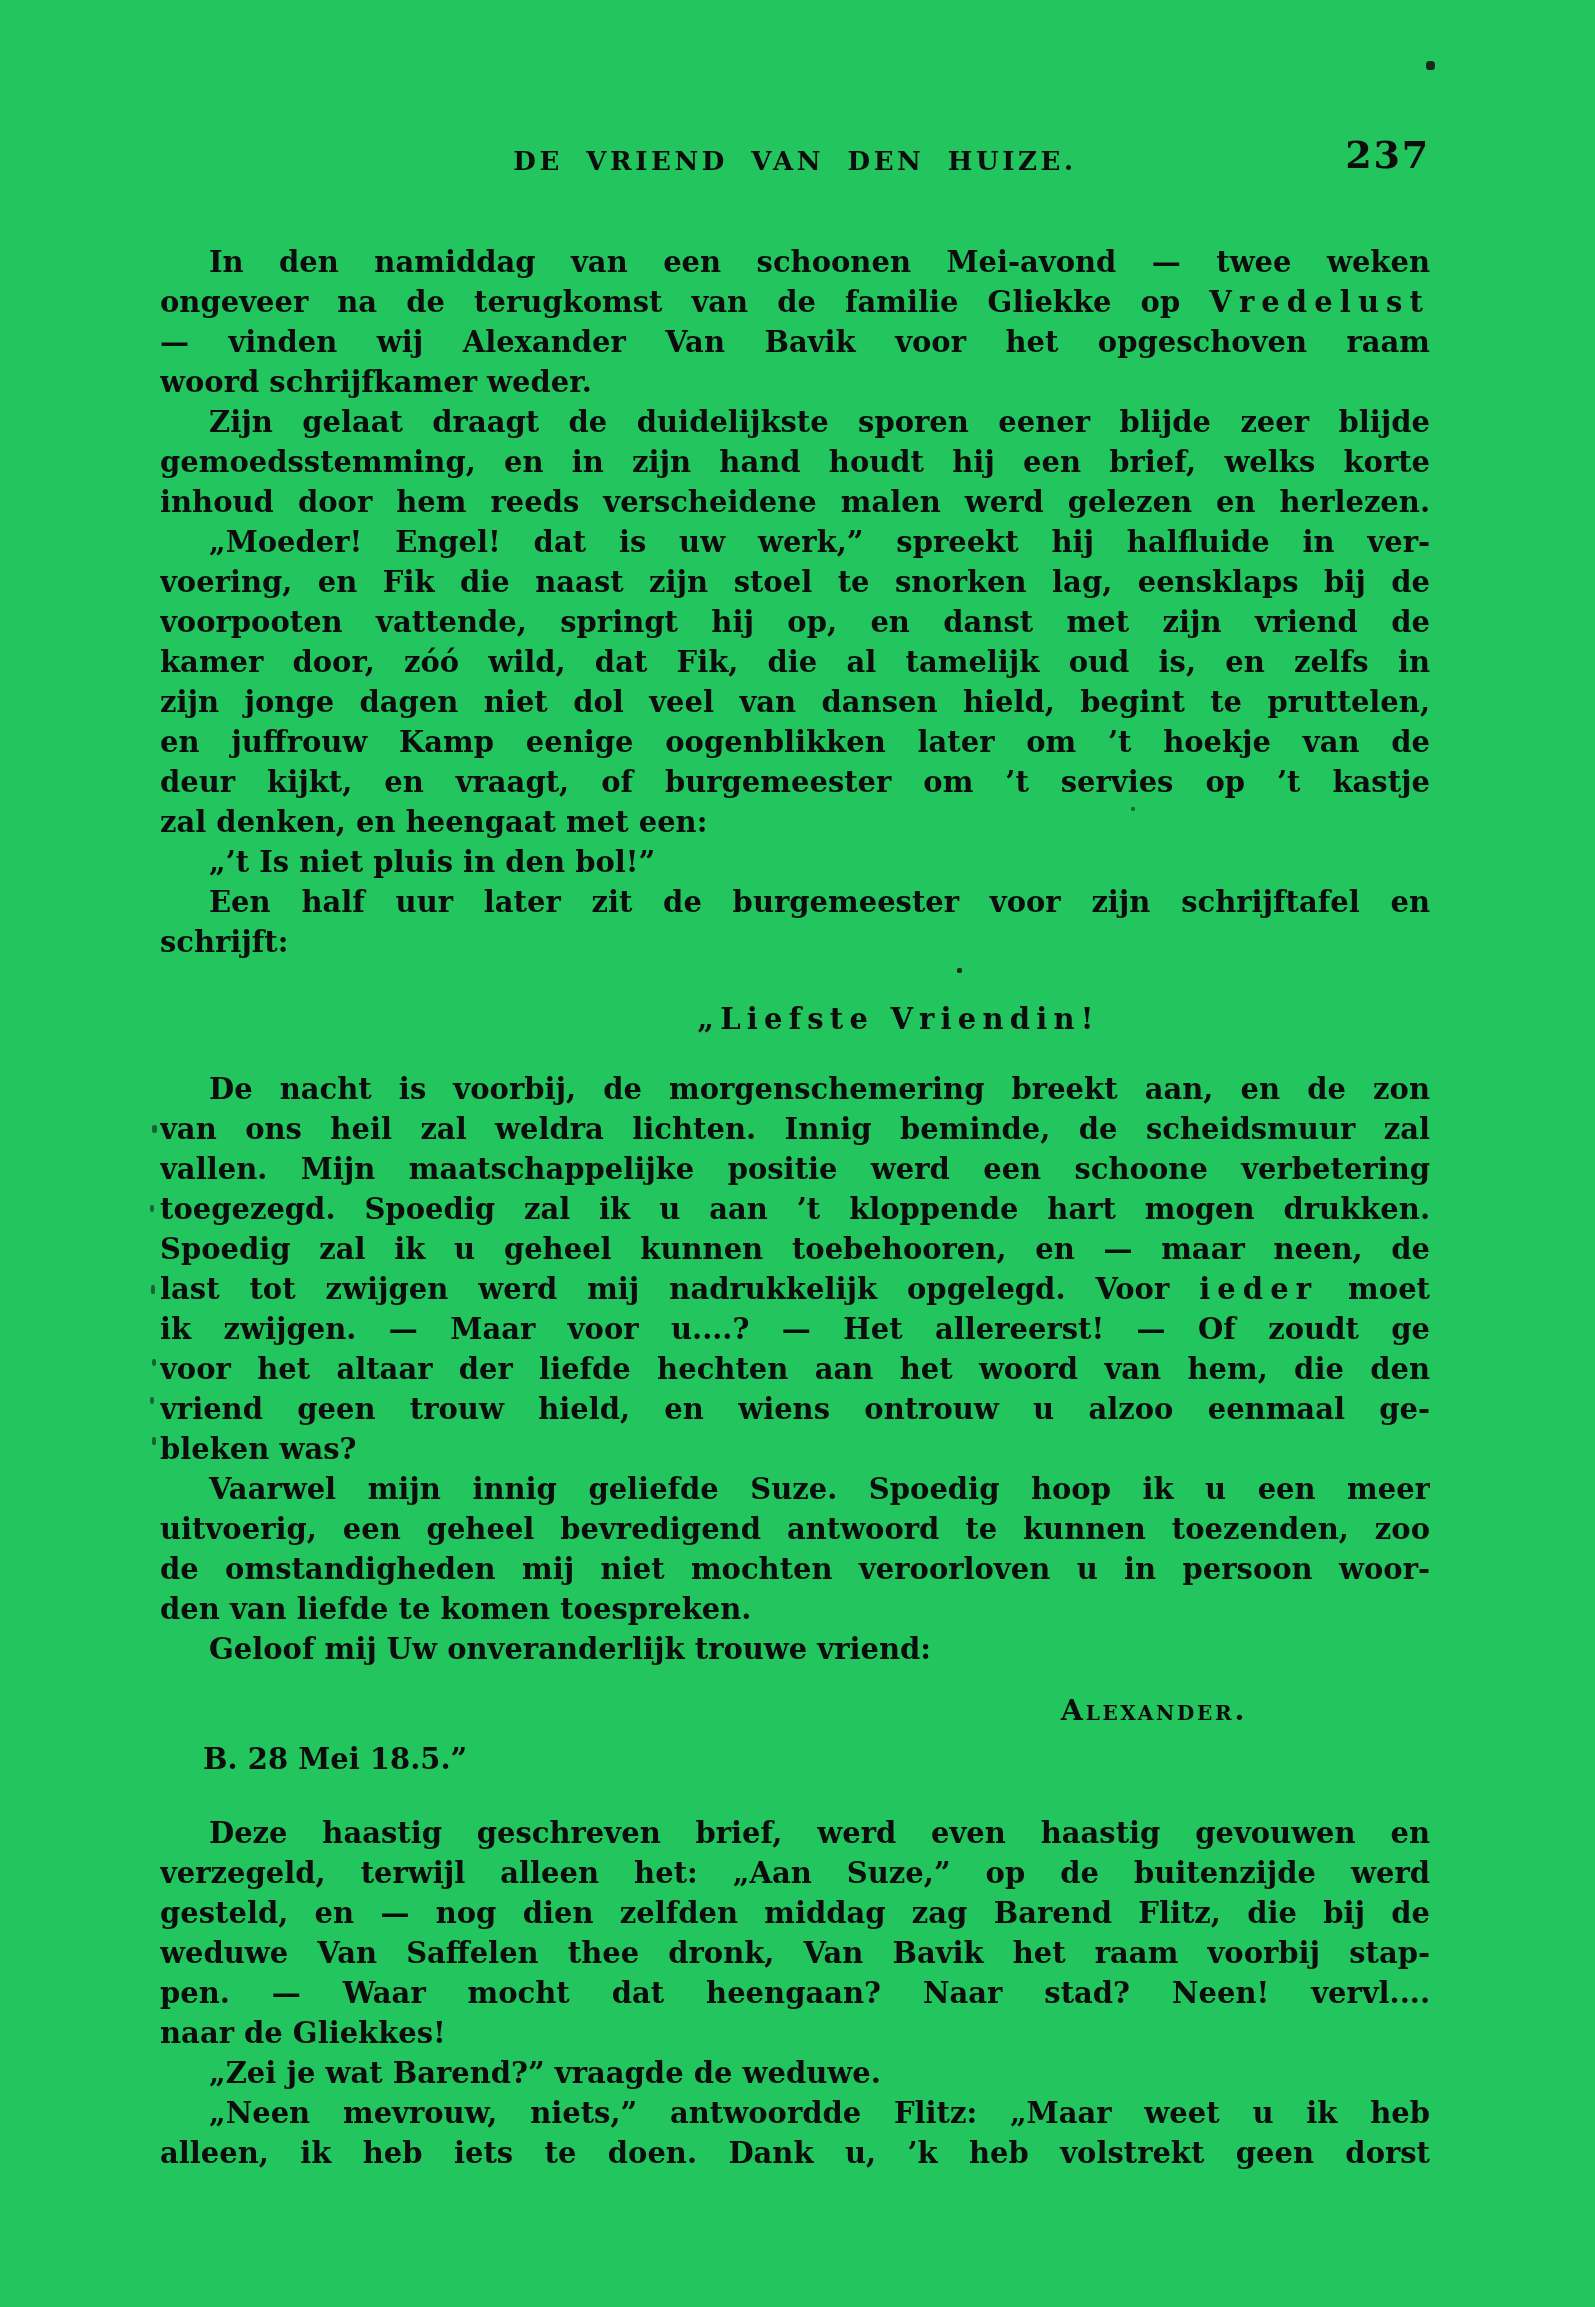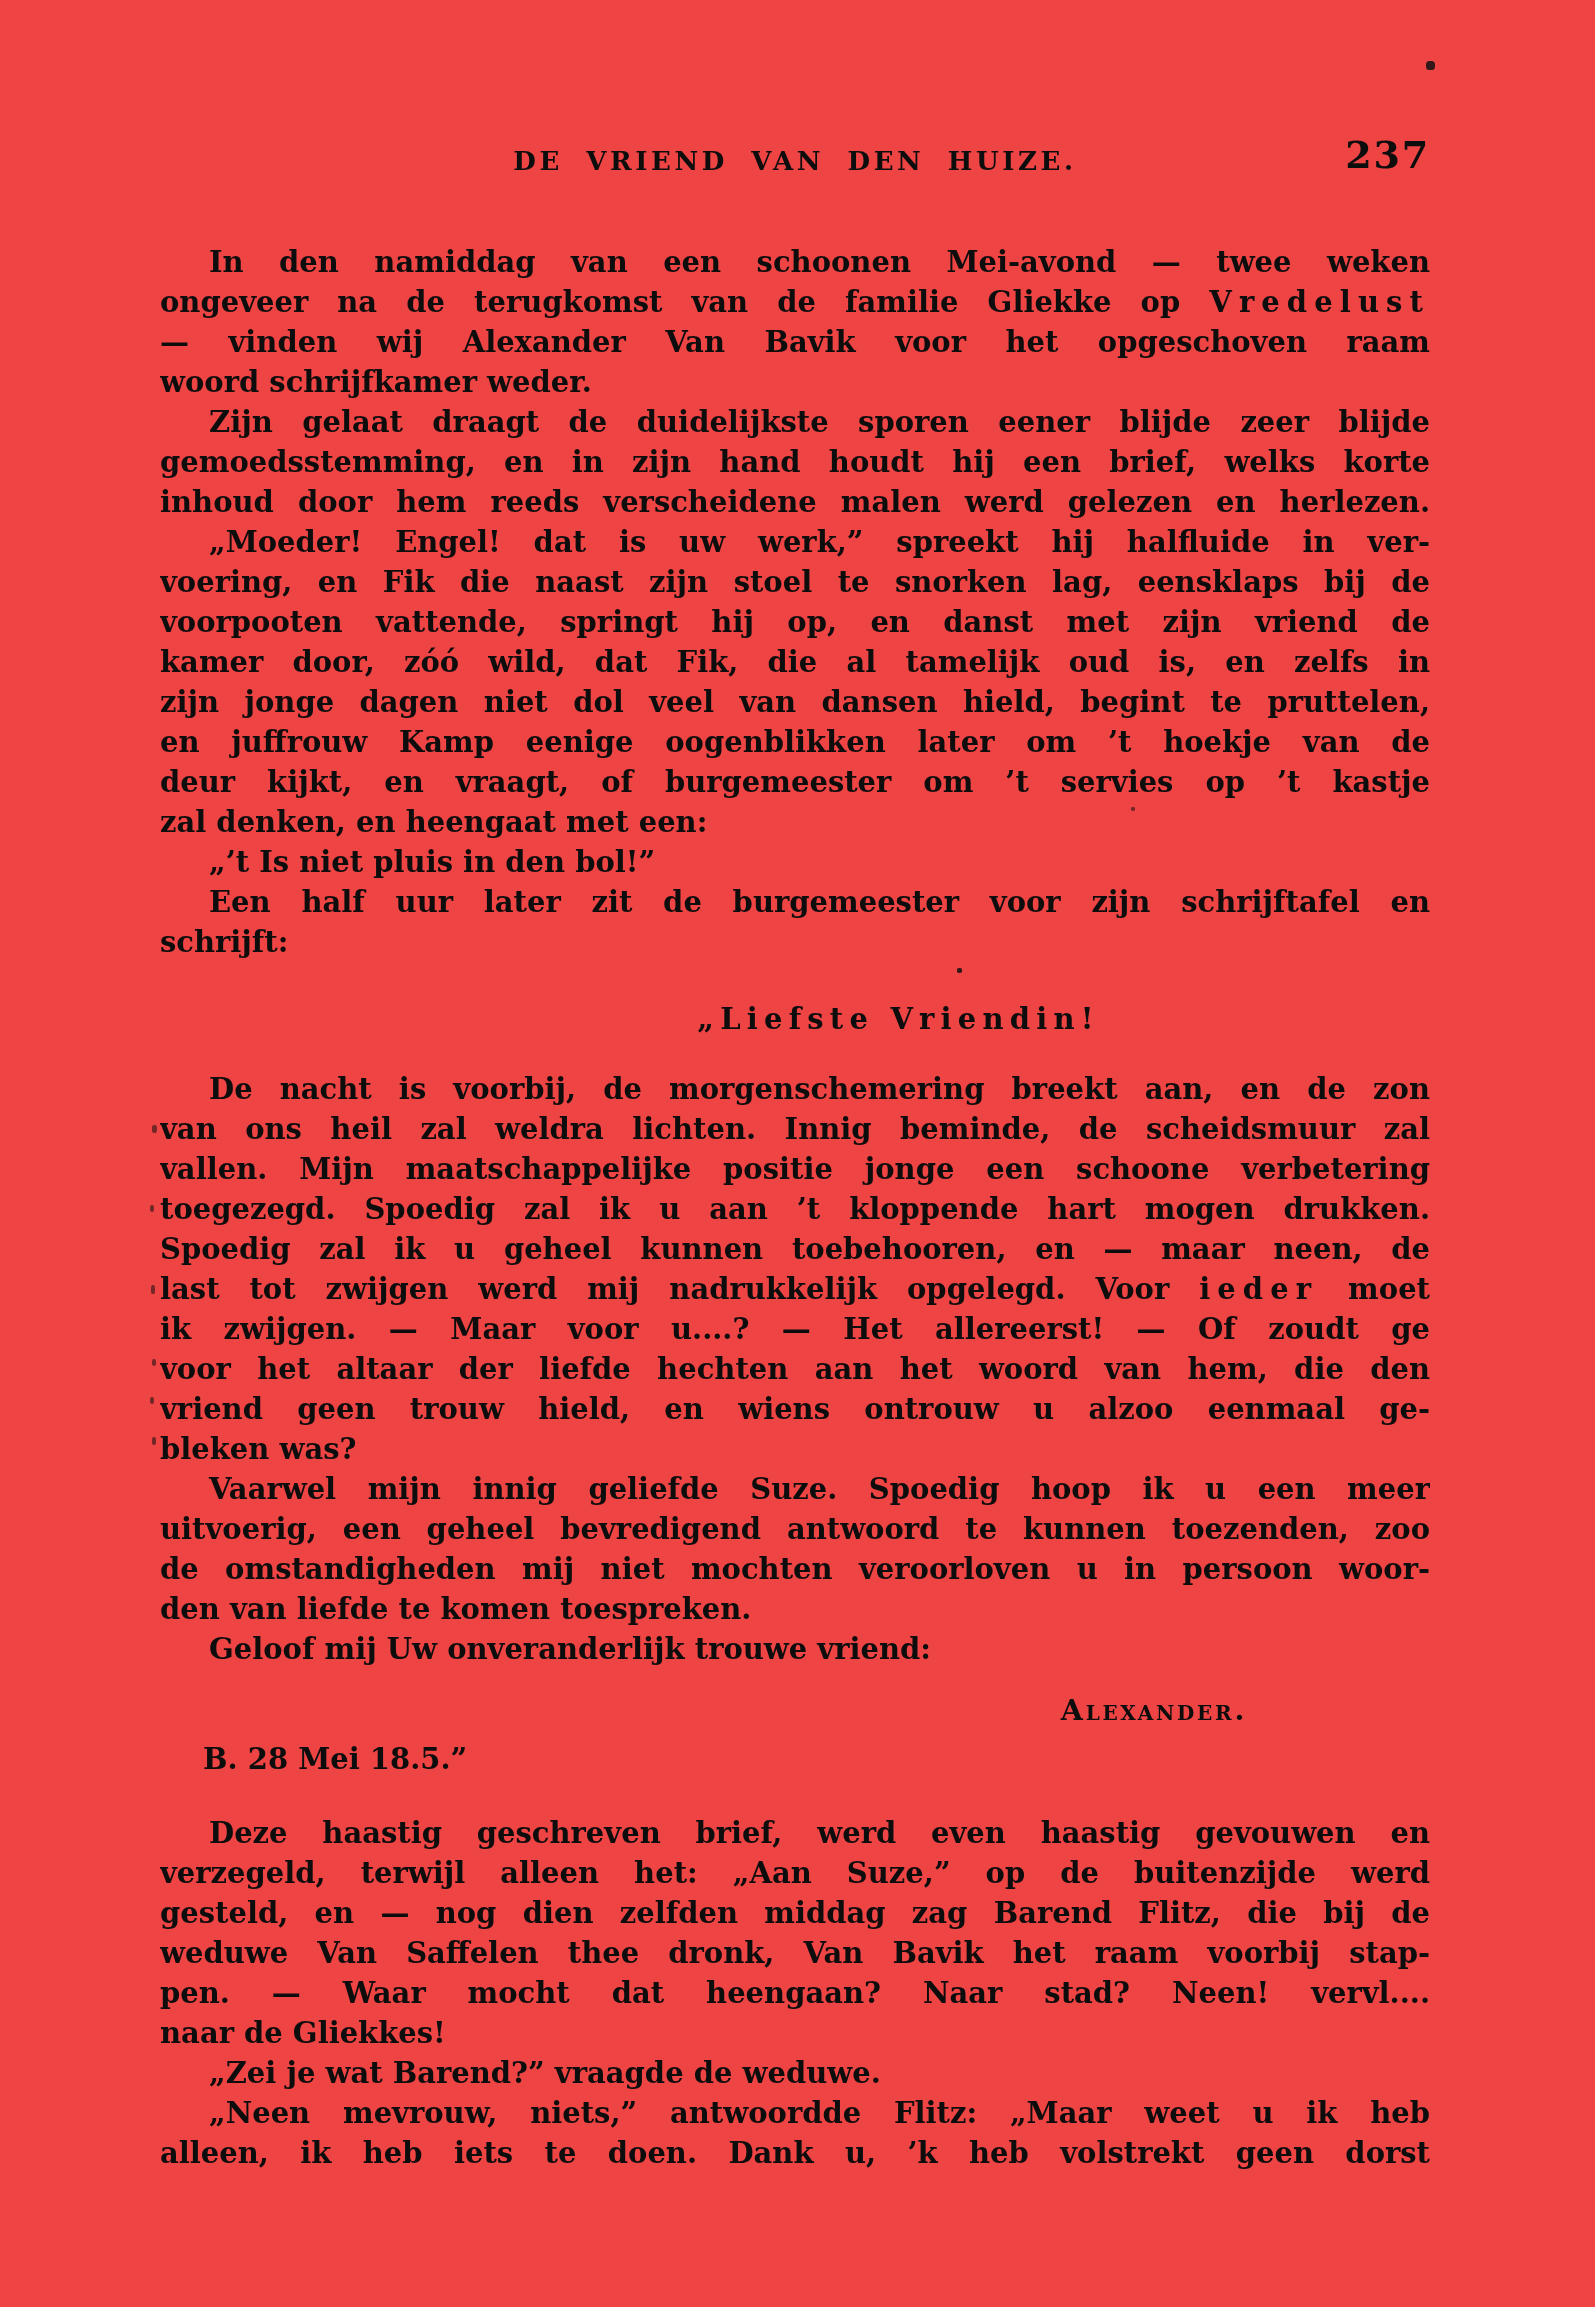--- a/index.html
+++ b/index.html
@@ -1,19 +1,19 @@
 <!DOCTYPE html>
 <html style="font-size:14.3px"><head>
 <meta charset="utf-8">
 <style>
   html,body { margin:0; padding:0; background:#ffffff; }
   .page {
     position:relative;
     width:1596px; height:2307px;
-    background:#ef4444;
+    background:#22c55e;
     color:#0d0d0d;
     font-family:"DejaVu Serif","Liberation Serif",serif;
     font-weight:700;
     overflow:hidden;
   }
   
   .runhead {
     position:absolute; top:141px; left:160px; width:1270px; height:46px;
   }
   .runtitle {
@@ -89,21 +89,21 @@
       <div class="block para">
         <div class="line first jfull">Een half uur later zit de burgemeester voor zijn schrijftafel en</div>
         <div class="line">schrijft:</div>
       </div>
       <div class="block salutation">
         <div class="line">„Liefste Vriendin!</div>
       </div>
       <div class="block para">
         <div class="line first jfull">De nacht is voorbij, de morgenschemering breekt aan, en de zon</div>
         <div class="line jfull">van ons heil zal weldra lichten. Innig beminde, de scheidsmuur zal</div>
-        <div class="line jfull">vallen. Mijn maatschappelijke positie jonge een schoone verbetering</div>
+        <div class="line jfull">vallen. Mijn maatschappelijke positie werd een schoone verbetering</div>
         <div class="line jfull">toegezegd. Spoedig zal ik u aan ’t kloppende hart mogen drukken.</div>
         <div class="line jfull">Spoedig zal ik u geheel kunnen toebehooren, en — maar neen, de</div>
         <div class="line jfull">last tot zwijgen werd mij nadrukkelijk opgelegd. Voor <span class="sperr">ieder</span> moet</div>
         <div class="line jfull">ik zwijgen. — Maar voor u....? — Het allereerst! — Of zoudt ge</div>
         <div class="line jfull">voor het altaar der liefde hechten aan het woord van hem, die den</div>
         <div class="line jfull">vriend geen trouw hield, en wiens ontrouw u alzoo eenmaal ge-</div>
         <div class="line">bleken was?</div>
       </div>
       <div class="block para">
         <div class="line first jfull">Vaarwel mijn innig geliefde Suze. Spoedig hoop ik u een meer</div>

